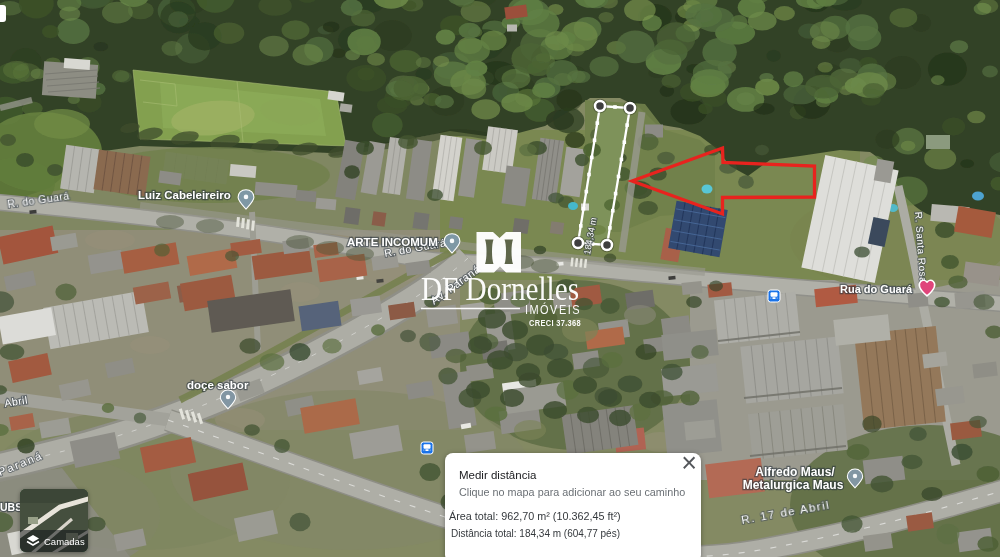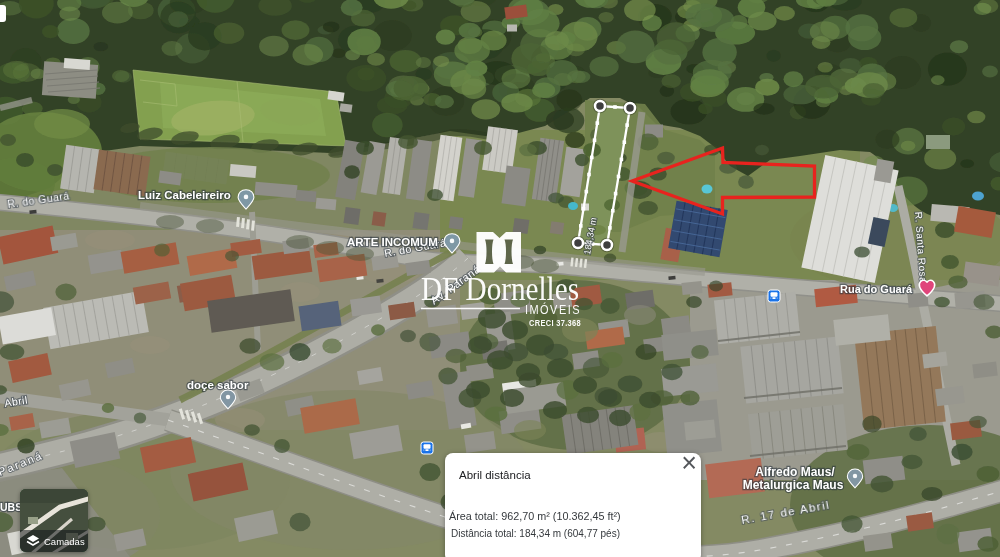--- a/index.html
+++ b/index.html
@@ -818,21 +818,22 @@
 <path d="M485,239.5 C487,244 487,259 485,264 L493.5,264 C491.5,259 491.5,244 493.5,239.5 Z" fill="#5d6549"></path>
 <path d="M504.5,239.5 C506.5,244 506.5,259 504.5,264 L513,264 C511,259 511,244 513,239.5 Z" fill="#5d6549"></path>
 <text x="421" y="300" font-family="Liberation Serif, serif" font-size="33" fill="#ffffff" textLength="158" lengthAdjust="spacingAndGlyphs">DF Dornelles</text>
 <line x1="421" y1="308.5" x2="520" y2="308.5" stroke="#ffffff" stroke-width="1.6"></line>
 <text x="581" y="314" font-size="12" letter-spacing="1.6" fill="#ffffff" text-anchor="end" textLength="56" lengthAdjust="spacingAndGlyphs">IMÓVEIS</text>
 <text x="581" y="326" font-size="9" letter-spacing="0.4" fill="#ffffff" text-anchor="end" font-weight="bold" textLength="52" lengthAdjust="spacingAndGlyphs">CRECI 37.368</text>
 </g>
 <rect x="-4" y="5" width="10" height="17" rx="3" fill="#ffffff"></rect>
 </svg>
 <div class="dlg">
- <div class="t">Abril distância</div>
+ <div class="t">Medir distância</div>
+ <div class="d">Clique no mapa para adicionar ao seu caminho</div>
  <div class="a">Área total: 962,70 m² (10.362,45 ft²)</div>
  <div class="b">Distância total: 184,34 m (604,77 pés)</div>
  <div class="x">×</div>
 </div>
 <div class="cam">
       <svg width="68" height="63" style="position:absolute;left:0;top:0">
         <rect width="68" height="63" fill="#454f3e"></rect>
         <rect x="0" y="0" width="68" height="14" fill="#3c4637"></rect>
         <path d="M-5,50 L40,18 L75,8" stroke="#e8e4da" stroke-width="5" fill="none"></path>
         <path d="M10,66 L52,30" stroke="#d8d4ca" stroke-width="3" fill="none"></path>

